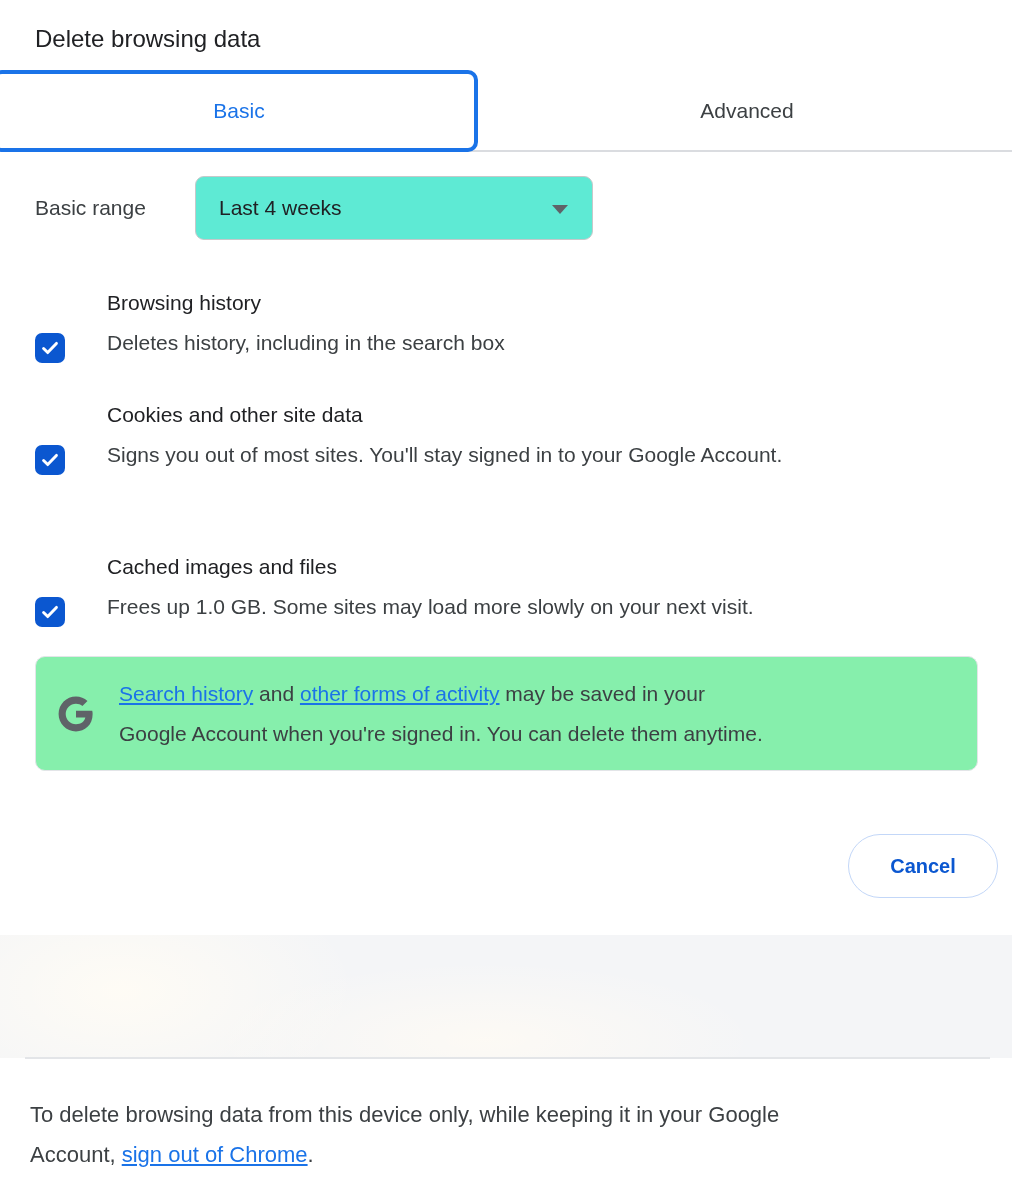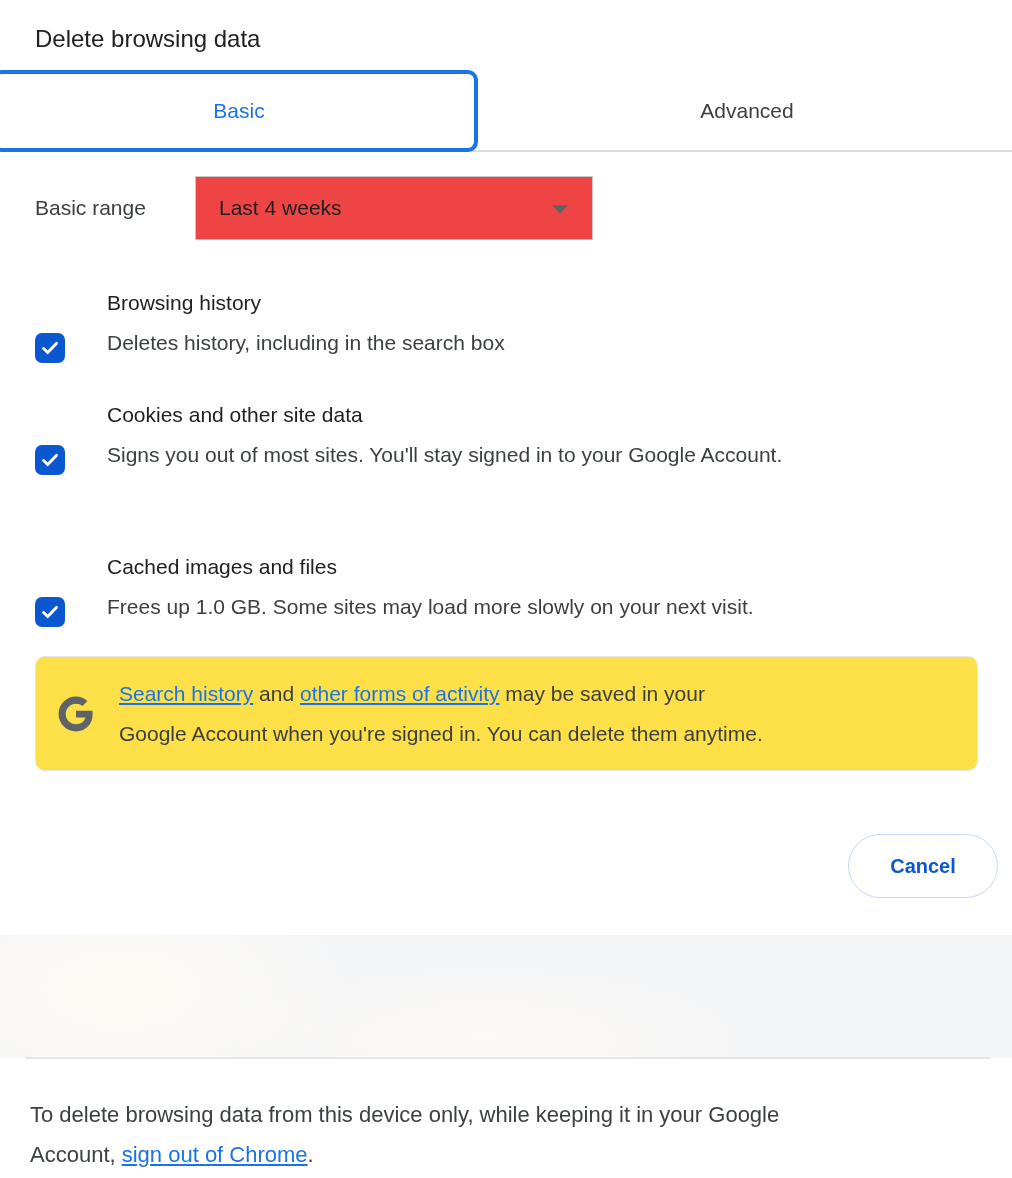--- a/index.html
+++ b/index.html
@@ -41,21 +41,21 @@
   }
 
   
   .time-row {
     position:absolute; top:176px; left:35px;
     display:flex; align-items:center;
   }
   .time-label { width:160px; font-size:21px; color:#3c4043; }
   .select-box {
     position:relative; width:398px; height:64px;
-    border:1px solid #c6c8ca; border-radius:0; background:#ef4444;
+    border:1px solid #c6c8ca; border-radius:9px; background:#5eead4;
     display:flex; align-items:center; padding-left:23px;
     font-size:21px; color:#202124; cursor:pointer;
   }
   .select-caret {
     position:absolute; right:24px; top:50%; margin-top:-3px;
     width:0; height:0;
     border-left:8px solid transparent; border-right:8px solid transparent;
     border-top:9px solid #5f6368;
   }
 
@@ -74,21 +74,21 @@
   }
   .cb svg { width:22px; height:22px; }
   .check-text { margin-left:42px; }
   .check-label { font-size:21px; line-height:40px; color:#202124; }
   .check-desc  { font-size:21px; line-height:40px; color:#3c4043; }
   .row-2 .check-desc { max-width:720px; }
 
   
   .notice {
     position:absolute; top:656px; left:35px; width:943px; height:115px;
-    background:#fde047; border:1px solid #e3e5e8; border-radius:10px;
+    background:#86efac; border:1px solid #e3e5e8; border-radius:10px;
     display:flex; align-items:center;
   }
   .g-icon { flex:0 0 auto; margin-left:21px; width:38px; height:38px; }
   .notice-text { margin-left:24px; font-size:21px; line-height:40px; color:#3c4043; }
   .link { color:#1a73e8; text-decoration:underline; cursor:pointer; }
 
   
   .actions {
     position:absolute; top:834px; right:14px;
     display:flex; align-items:flex-start; 

